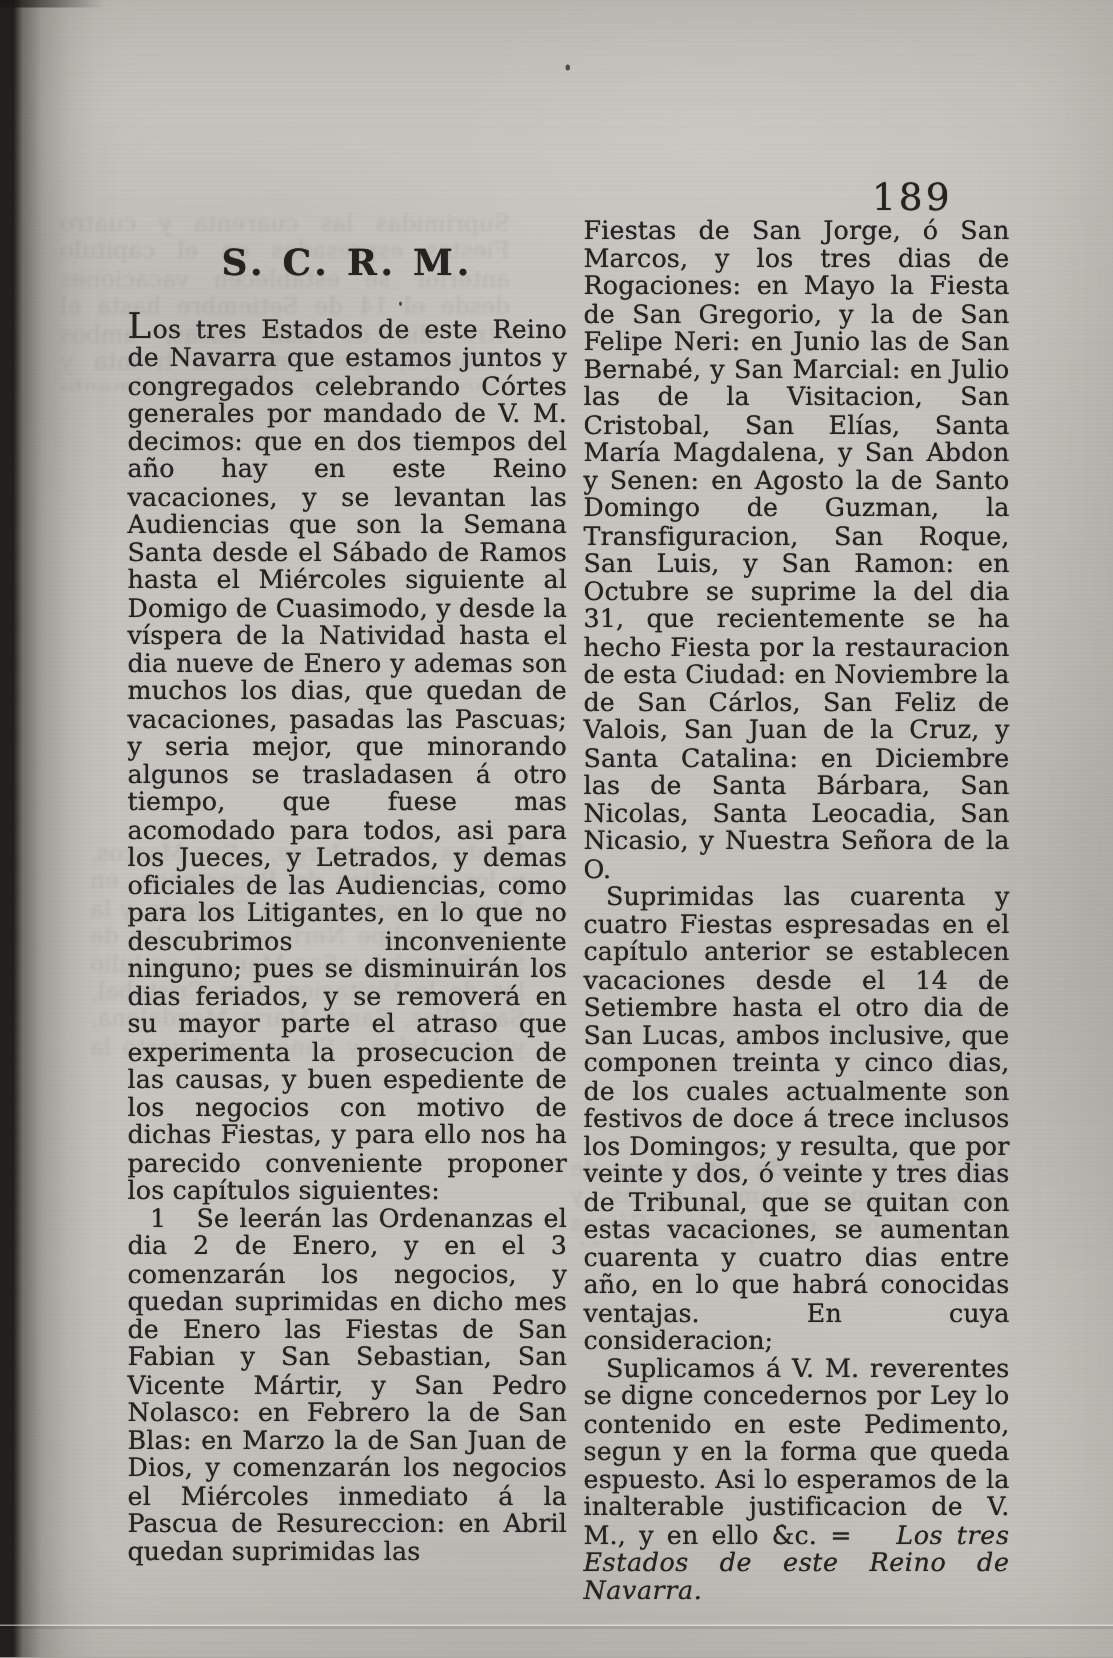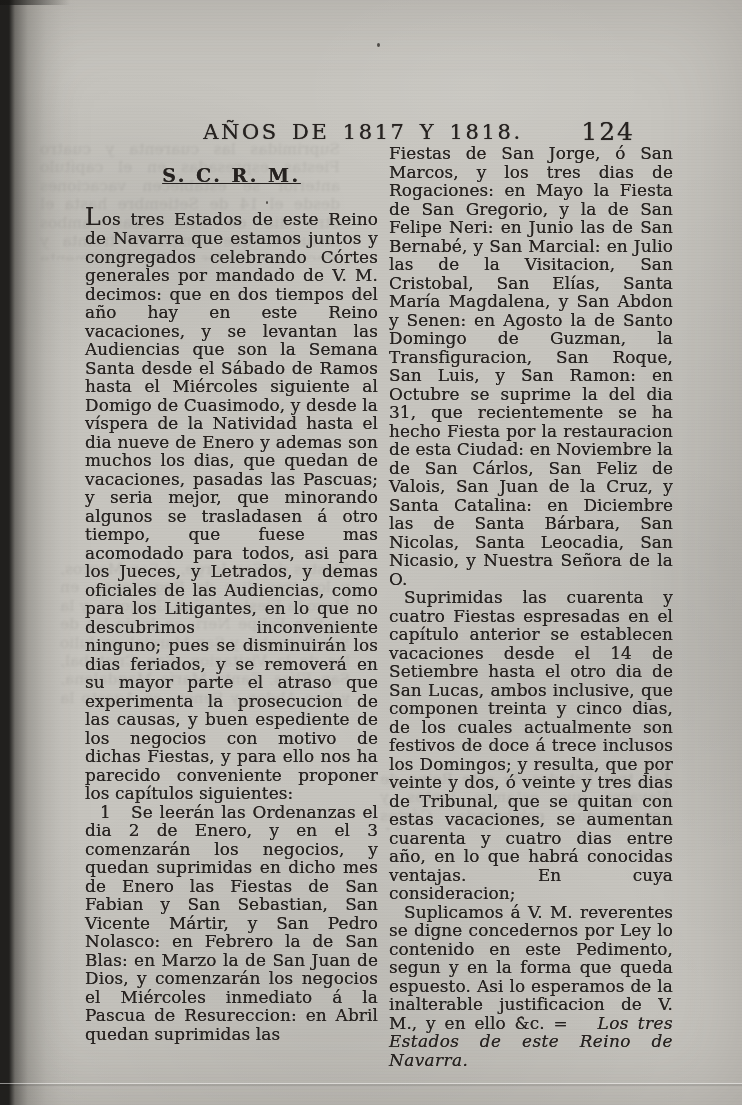--- a/index.html
+++ b/index.html
@@ -79,22 +79,22 @@
     position:absolute;z-index:2;
     text-align:justify;
     font-size:16.9px;line-height:18.5px;
     letter-spacing:0.1px;
     text-shadow:0 0 0.6px rgba(38,34,30,0.8);
   }
   .col-left{left:85px;top:166px;width:293px;}
   .col-right{left:389px;top:144px;width:284px;}
 
   .scrm{
-    font-size:19px;font-weight:bold;letter-spacing:2.5px;
-    text-align:center;margin:0 0 21px 0;text-decoration:underline;
+    font-size:24px;font-weight:bold;letter-spacing:2.5px;
+    text-align:center;margin:0 0 21px 0;
   }
   .para{margin:0;}
   .para-indent{text-indent:15px;}
   .para-first::first-letter{
     font-size:1.4em;line-height:1;letter-spacing:1px;
   }
   .closing-italic{font-style:italic;letter-spacing:0.4px;margin-left:21px;}
 </style>
 </head>
 <body>
@@ -106,22 +106,21 @@
   <div class="ghost" style="left:380px;top:770px;width:290px;height:60px;">Los tres Estados de este Reino de Navarra que estamos juntos y congregados celebrando Córtes generales por mandado de V. M. decimos: que en dos tiempos del año hay en este Reino vacaciones, y se levantan las Audiencias que son la Semana Santa desde el Sábado de Ramos hasta el Miércoles siguiente al Domigo de Cuasimodo, y desde la víspera de la Natividad hasta el dia nueve de Enero y ademas son muchos los dias, que quedan de vacaciones, pasadas las Pascuas; y seria mejor, que minorando algunos se trasladasen á otro tiempo, que fuese mas acomodado para todos, asi para los Jueces, y Letrados, y demas oficiales de las Audiencias, como para los Litigantes, en lo que no descubrimos inconveniente ninguno; pues se disminuirán los dias feriados, y se removerá en su mayor parte el atraso que experimenta la prosecucion de las causas, y buen espediente de los negocios con motivo de dichas Fiestas, y para ello nos ha parecido conveniente proponer los capítulos siguientes:</div>
 
   <div class="edge-left"></div>
   <div class="edge-top"></div>
   <div class="crease"></div>
   <div class="speck" style="left:377px;top:43px;width:3px;height:4px;"></div>
   <div class="speck" style="left:266px;top:201px;width:2px;height:3px;"></div>
   <div class="speck" style="left:520px;top:1016px;width:3px;height:2px;"></div>
 
   <header class="running-head">
-    <span class="running-title">AÑOS DE 1817 Y 1818.</span>
-    <span class="page-number">124</span>
+    <span class="page-number">189</span>
   </header>
 
   <section class="col col-left">
     <h2 class="scrm">S. C. R. M.</h2>
     <p class="para para-first">Los tres Estados de este Reino de Navarra que estamos juntos y congregados celebrando Córtes generales por mandado de V. M. decimos: que en dos tiempos del año hay en este Reino vacaciones, y se levantan las Audiencias que son la Semana Santa desde el Sábado de Ramos hasta el Miércoles siguiente al Domigo de Cuasimodo, y desde la víspera de la Natividad hasta el dia nueve de Enero y ademas son muchos los dias, que quedan de vacaciones, pasadas las Pascuas; y seria mejor, que minorando algunos se trasladasen á otro tiempo, que fuese mas acomodado para todos, asi para los Jueces, y Letrados, y demas oficiales de las Audiencias, como para los Litigantes, en lo que no descubrimos inconveniente ninguno; pues se disminuirán los dias feriados, y se removerá en su mayor parte el atraso que experimenta la prosecucion de las causas, y buen espediente de los negocios con motivo de dichas Fiestas, y para ello nos ha parecido conveniente proponer los capítulos siguientes:</p>
     <p class="para para-indent">1&nbsp;&nbsp;&nbsp;Se leerán las Ordenanzas el dia 2 de Enero, y en el 3 comenzarán los negocios, y quedan suprimidas en dicho mes de Enero las Fiestas de San Fabian y San Sebastian, San Vicente Mártir, y San Pedro Nolasco: en Febrero la de San Blas: en Marzo la de San Juan de Dios, y comenzarán los negocios el Miércoles inmediato á la Pascua de Resureccion: en Abril quedan suprimidas las</p>
   </section>
 
   <section class="col col-right">
     <p class="para">Fiestas de San Jorge, ó San Marcos, y los tres dias de Rogaciones: en Mayo la Fiesta de San Gregorio, y la de San Felipe Neri: en Junio las de San Bernabé, y San Marcial: en Julio las de la Visitacion, San Cristobal, San Elías, Santa María Magdalena, y San Abdon y Senen: en Agosto la de Santo Domingo de Guzman, la Transfiguracion, San Roque, San Luis, y San Ramon: en Octubre se suprime la del dia 31, que recientemente se ha hecho Fiesta por la restauracion de esta Ciudad: en Noviembre la de San Cárlos, San Feliz de Valois, San Juan de la Cruz, y Santa Catalina: en Diciembre las de Santa Bárbara, San Nicolas, Santa Leocadia, San Nicasio, y Nuestra Señora de la O.</p>

